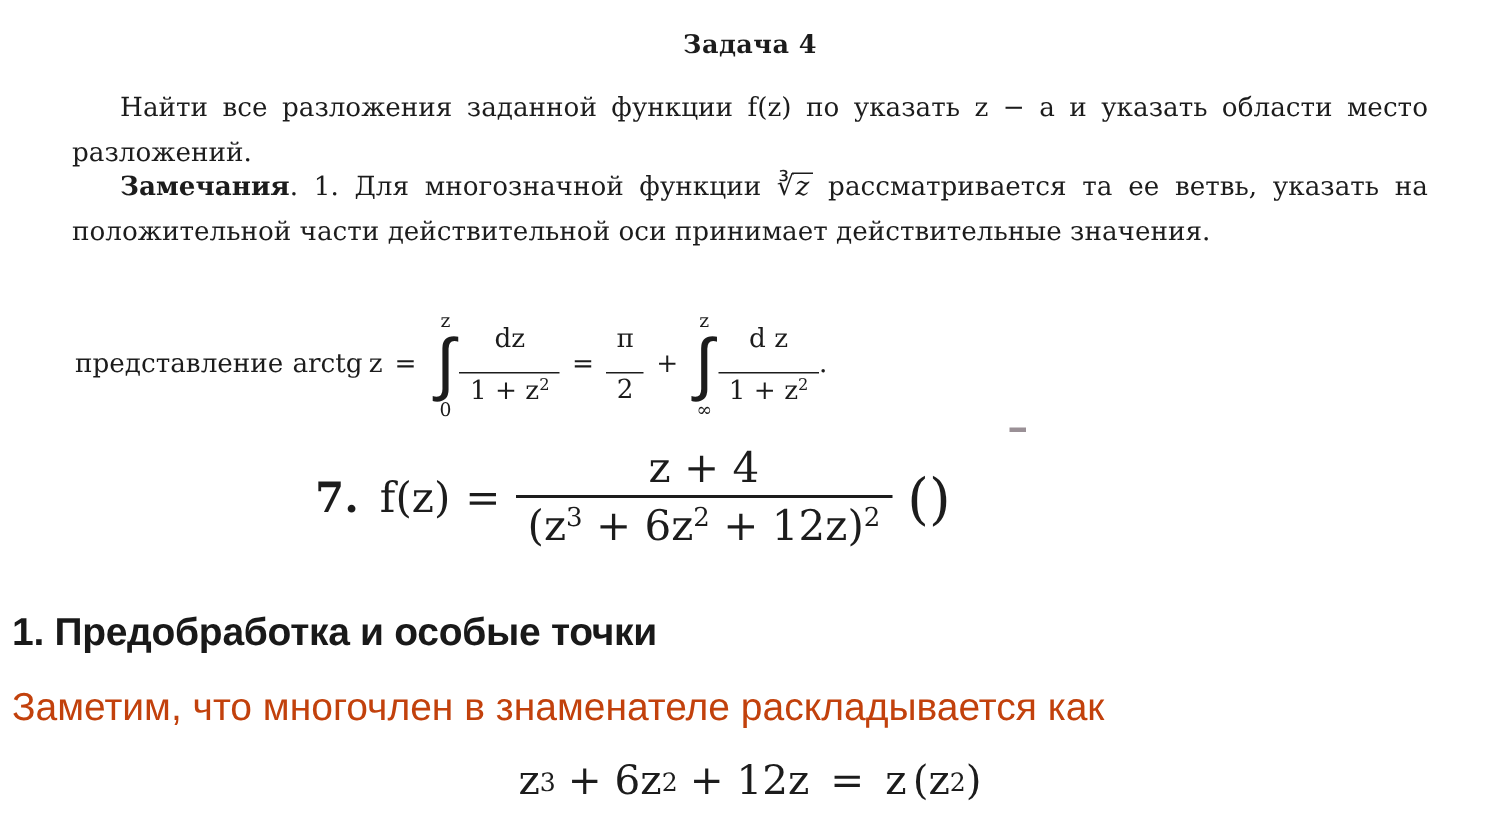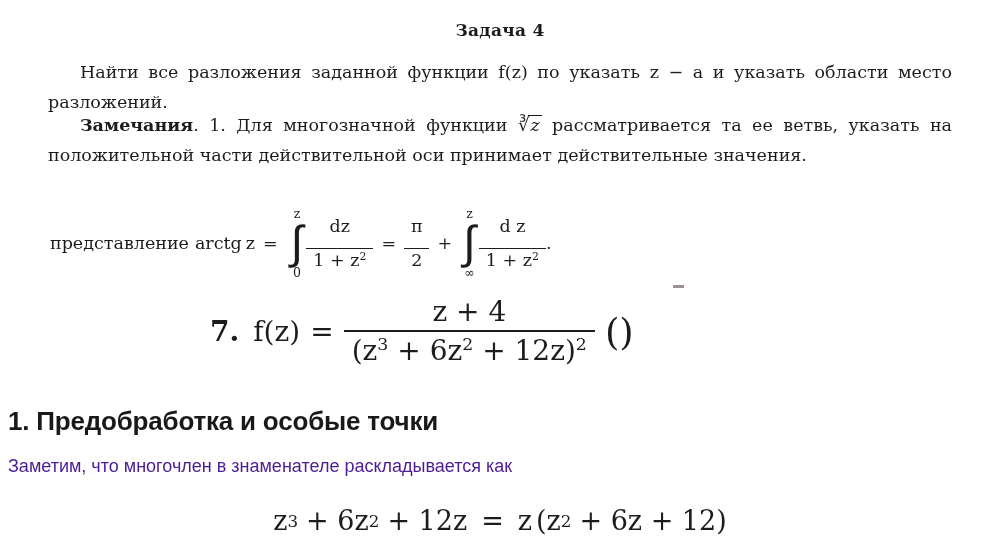--- a/index.html
+++ b/index.html
@@ -22,21 +22,21 @@
   .sup{font-size:62%;vertical-align:0.55em;}
   .intcol{display:inline-flex;flex-direction:column;align-items:center;line-height:1;}
   .intsign{font-family:"DejaVu Sans",sans-serif;font-size:46px;line-height:.95;font-weight:200;}
   .lim{font-size:12.5px;line-height:1.25;}
   .root{white-space:nowrap;}
   .radical{font-family:"DejaVu Sans",sans-serif;font-size:18px;}
   .radicand{font-style:italic;display:inline-block;border-top:1.3px solid #1c1c1c;padding:0 2px;margin-left:-1px;line-height:1.1;}
   .p7{font-size:28px;}
   .bigparen{font-size:37px;font-weight:300;line-height:1;position:relative;top:1px;}
   .heading{font-size:26px;font-weight:700;color:#191919;letter-spacing:-0.2px;}
-  .bodytext{font-size:18px;color:#4c1d95;}
+  .bodytext{font-size:26px;color:#c2410c;}
   .finaleq{width:100%;display:flex;justify-content:center;align-items:center;font-size:27px;}
   .msp{margin-left:8px;}
   .eqsp{margin:0 14px;}
   .artifact{width:11px;height:3px;background:#9a9096;}
   .gap4{margin:0 4px;}
 </style>
 </head>
 <body>
 
 <div class="page">
@@ -117,17 +117,16 @@
   <div class="abs serif finaleq" style="top:505px;left:0;">
     <span class="mi">z</span>
       <span class="sup">3</span>
     <span class="mi msp">+ 6z</span>
       <span class="sup">2</span>
     <span class="mi msp">+ 12z</span>
     <span class="eqsp">=</span>
     <span class="mi">z</span>
     <span class="mi" style="margin-left:4px">(z</span>
       <span class="sup">2</span>
-    <span class="mi msp">+ 6z + 12</span>
     <span class="mi">)</span>
   </div>
 
 </div>
 
 </body></html>

